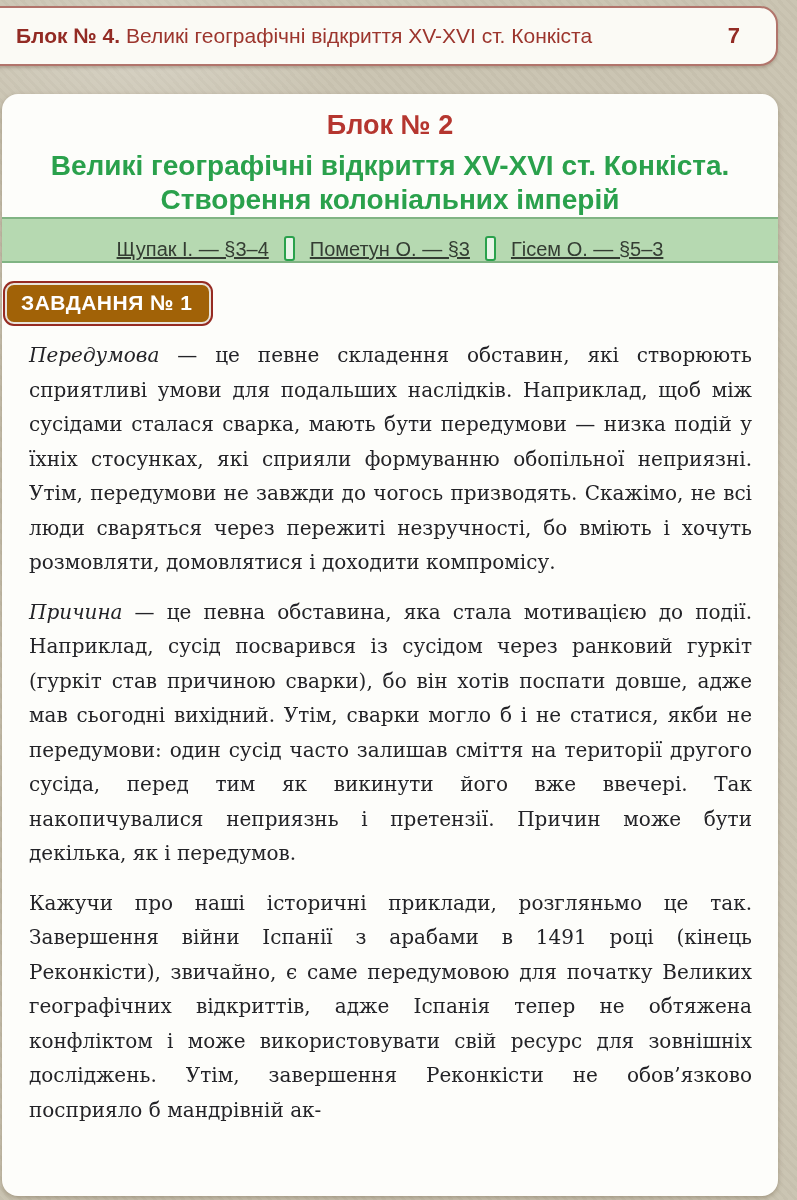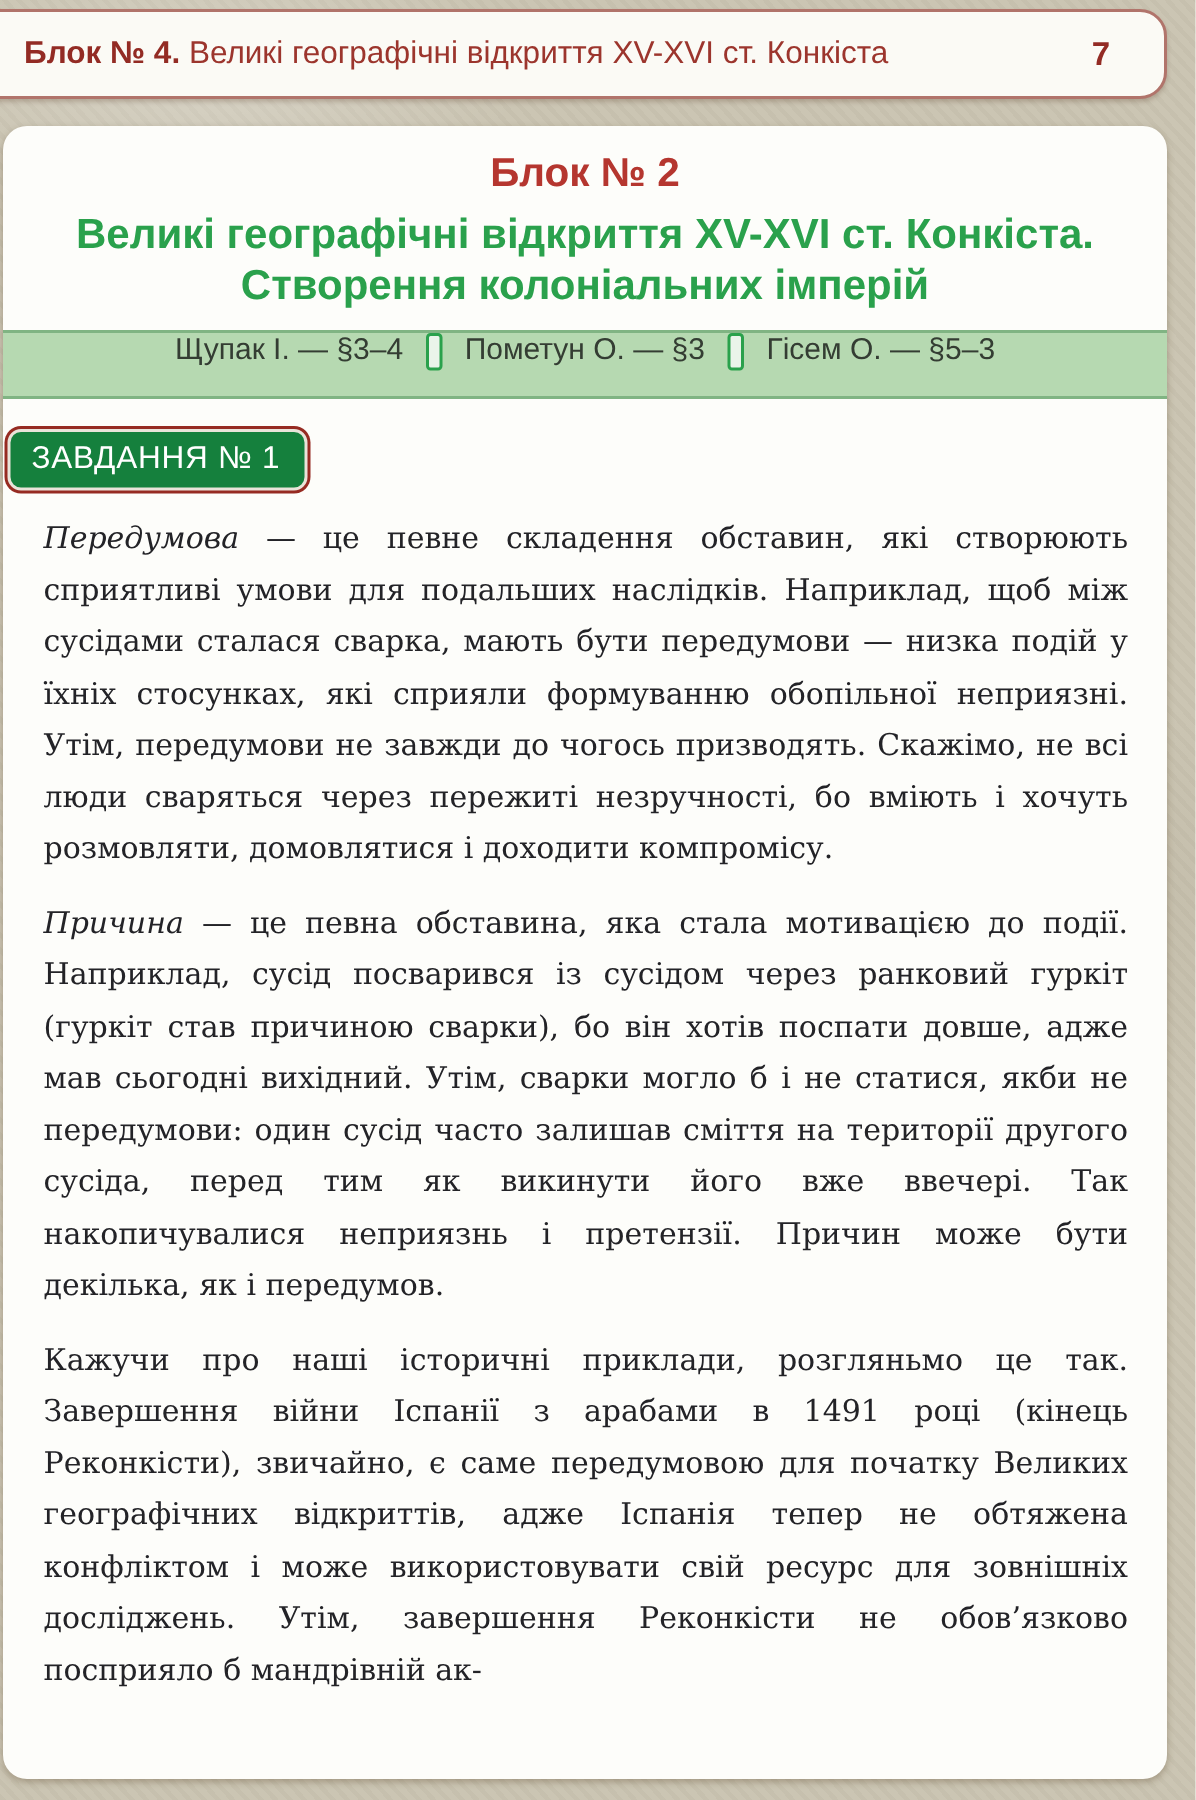--- a/index.html
+++ b/index.html
@@ -22,52 +22,52 @@
     box-shadow:0 2px 3px rgba(90,60,40,.25);
     display:flex;align-items:center;
     padding:0 36px 0 36px;box-sizing:border-box;
   }
   .page-header .head-text{flex:1;font-size:21px;color:#9c352d;white-space:nowrap;}
   .page-header .head-block{font-weight:bold;color:#932b24;}
   .page-header .page-num{font-size:22px;font-weight:bold;color:#932b24;}
 
   
   .content-card{
-    position:absolute;top:84px;left:2px;width:776px;height:1102px;
+    position:absolute;top:94px;left:2px;width:776px;height:1102px;
     background:#fdfdfa;border-radius:16px;
     box-shadow:0 2px 5px rgba(90,70,40,.35);
     overflow:hidden;
   }
   .block-title{
     margin-top:16px;text-align:center;
     font-size:27px;font-weight:bold;color:#b5362f;
   }
   .card-title{
     margin:8px auto 0 auto;max-width:730px;text-align:center;
     font-size:28px;line-height:34px;font-weight:bold;color:#2aa14c;
   }
   .refs-bar{
-    margin-top:13px;height:42px;
+    height:42px;
     background:#b6d9b1;
     border-top:2px solid #80b483;border-bottom:2px solid #80b483;
-    display:flex;align-items:flex-start;justify-content:center;gap:15px;
-    font-size:20px;color:#343d33;
+    display:flex;align-items:flex-end;justify-content:center;gap:15px;
+    font-size:20px;color:#343d33;text-decoration:underline;
   }
   .ref-item{white-space:nowrap;}
   .ref-sep{
     display:inline-block;width:7px;height:21px;
     border:2px solid #2aa14c;border-radius:3px;
     background:#eaf4ea;
   }
 
   
   .task-badge{
     display:inline-block;margin:20px 0 0 3px;
-    background:#15803d;color:#ffffff;
-    font-size:21px;font-weight:normal;letter-spacing:.5px;
+    background:#a16207;color:#ffffff;
+    font-size:21px;font-weight:bold;letter-spacing:.5px;
     padding:6px 16px 7px 14px;border-radius:9px;
     border:2px solid #e9e4da;box-shadow:0 0 0 2px #962b22;
   }
   .task-text{
     padding:14px 26px 0 27px;
     font-family:"DejaVu Serif", serif;
     font-size:20px;line-height:34.5px;color:#232327;
     text-align:justify;
   }
   .body-para{margin:0 0 15px 0;}

